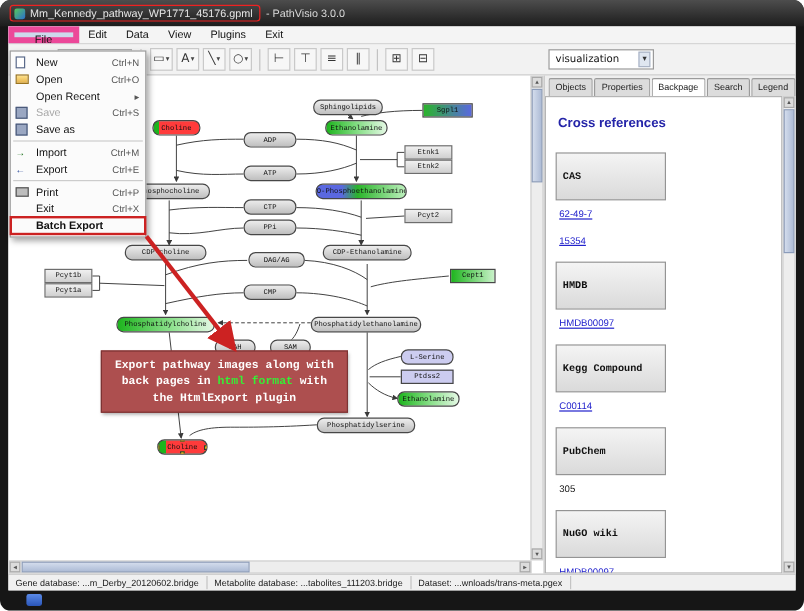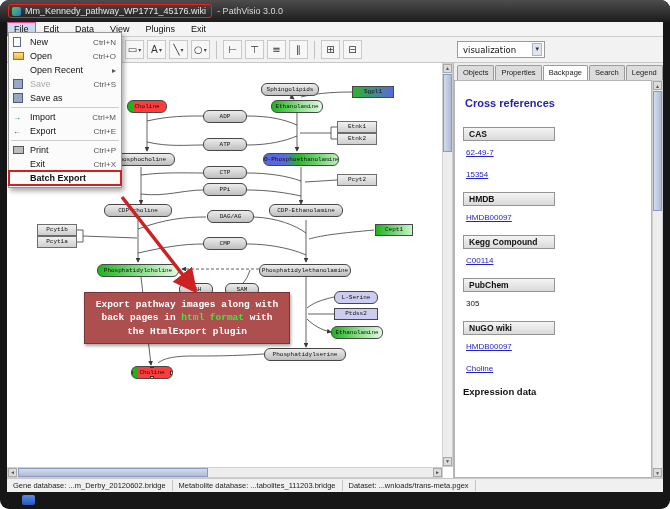--- a/index.html
+++ b/index.html
@@ -17,21 +17,21 @@
   .app-icon { width:9px; height:9px; border-radius:2px;
               background:linear-gradient(135deg,#57c957,#2a6fd0); display:inline-block; }
   .title-rest { margin-left:5px; color:#d8d8d8; }
 
   
   .client { position:absolute; left:7px; top:22px; width:656px; height:470px; background:#ececec; }
 
   .menubar { position:absolute; left:0; top:0; right:0; height:15px; background:#f4f4f4;
              border-bottom:1px solid #cfcfcf; display:flex; align-items:stretch; font-size:9px; }
   .menu-item { padding:2px 8px; color:#111; }
-  .menu-item.active { background:#cdd9ec; border:1px solid #ec4899; padding:1px 6px; }
+  .menu-item.active { background:#cdd9ec; border:5px solid #ec4899; padding:1px 17px; }
 
   .toolbar { position:absolute; left:0; top:15px; right:0; height:26px; background:#f2f2f2;
              border-bottom:1px solid #c6c6c6; display:flex; align-items:center; gap:4px;
              padding:0 8px; font-size:9px; font-family:"DejaVu Sans", sans-serif; }
   .tb-label { color:#222; }
   .combo { display:inline-flex; align-items:center; justify-content:space-between;
            background:#ffffff; border:1px solid #9a9a9a; height:17px; padding:0 2px 0 5px;
            font-size:8.5px; color:#111; }
   .zoom-combo { width:62px; }
   .vis-combo { position:absolute; left:450px; width:88px; }
@@ -90,31 +90,31 @@
   .rpanel { position:absolute; left:447px; top:41px; width:209px; height:415px; background:#eeeeee; }
   .tabs { position:absolute; left:3px; top:2px; right:12px; height:15px; display:flex; gap:1px;
           font-size:7.5px; }
   .tab { background:#dcdcdc; border:1px solid #9b9b9b; border-bottom:none; padding:2px 5px 0;
          border-radius:2px 2px 0 0; color:#222; }
   .tab.active { background:#ffffff; }
   .rcontent { position:absolute; left:0; top:17px; right:11px; bottom:0; background:#ffffff;
               border:1px solid #b5b5b5; padding:8px 6px; overflow:hidden; }
   .xref-title { color:#2424a8; font-weight:bold; font-size:11px; margin:8px 0 18px 4px; }
   .bp-header { width:92px; background:linear-gradient(#f4f4f4,#dadada); border:1px solid #949494;
-               font-size:8.5px; font-weight:bold; color:#111; padding:1px 5px; margin:0 0 7px 2px; }
+               font-size:8.5px; font-weight:bold; color:#111; padding:14px 5px; margin:0 0 7px 2px;font-family:Liberation Mono, monospace; }
   .bp-value { font-size:8px; color:#111; margin:0 0 13px 5px; }
   .bp-value.link { color:#2222cc; text-decoration:underline; }
   .expr { font-weight:bold; font-size:9.5px; color:#111; margin:6px 0 0 2px; }
   .panel-vscroll { right:0; top:17px; width:11px; height:398px; }
   .panel-vscroll .btn.up { top:0; left:0; }
   .panel-vscroll .btn.down { bottom:0; left:0; }
   .panel-vscroll .thumb { left:0; top:10px; width:9px; height:120px; }
 
   
-  .file-menu { position:absolute; left:1px; top:10px; width:114px; background:#fbfbfb;
+  .file-menu { position:absolute; left:1px; top:20px; width:114px; background:#fbfbfb;
                border:1px solid #9a9a9a; box-shadow:2px 3px 5px rgba(0,0,0,0.35); padding:2px 0;
                z-index:20; font-size:9px; }
   .fm-item { display:flex; align-items:center; height:14px; padding:0 5px 0 4px; color:#111; }
   .fm-item.disabled { color:#a8a8a8; }
   .fm-item.hl { outline:2px solid #cc2222; outline-offset:-1px;font-weight:bold; }
   .fm-icon { width:14px; display:inline-flex; align-items:center; margin-right:3px; font-size:8px; }
   .fm-label { flex:1; }
   .fm-short { color:#555; font-size:8px; }
   .fm-sep { height:1px; background:#cccccc; margin:2px 2px; }
   .ic { display:inline-block; }
@@ -140,21 +140,21 @@
   .arrow-overlay { position:absolute; left:0; top:0; z-index:30; pointer-events:none; }
 </style>
 </head>
 <body>
 
 <div class="window">
 
   <div class="titlebar">
     <span class="title-redbox">
       <span class="app-icon"></span>
-      <span>Mm_Kennedy_pathway_WP1771_45176.wiki</span>
+      <span>Mm_Kennedy_pathway_WP1771_45176.gpml</span>
     </span>
     <span class="title-rest">- PathVisio 3.0.0</span>
   </div>
 
   <div class="client">
 
     <div class="menubar">
         <span class="menu-item active">File</span>
         <span class="menu-item">Edit</span>
         <span class="menu-item">Data</span>

